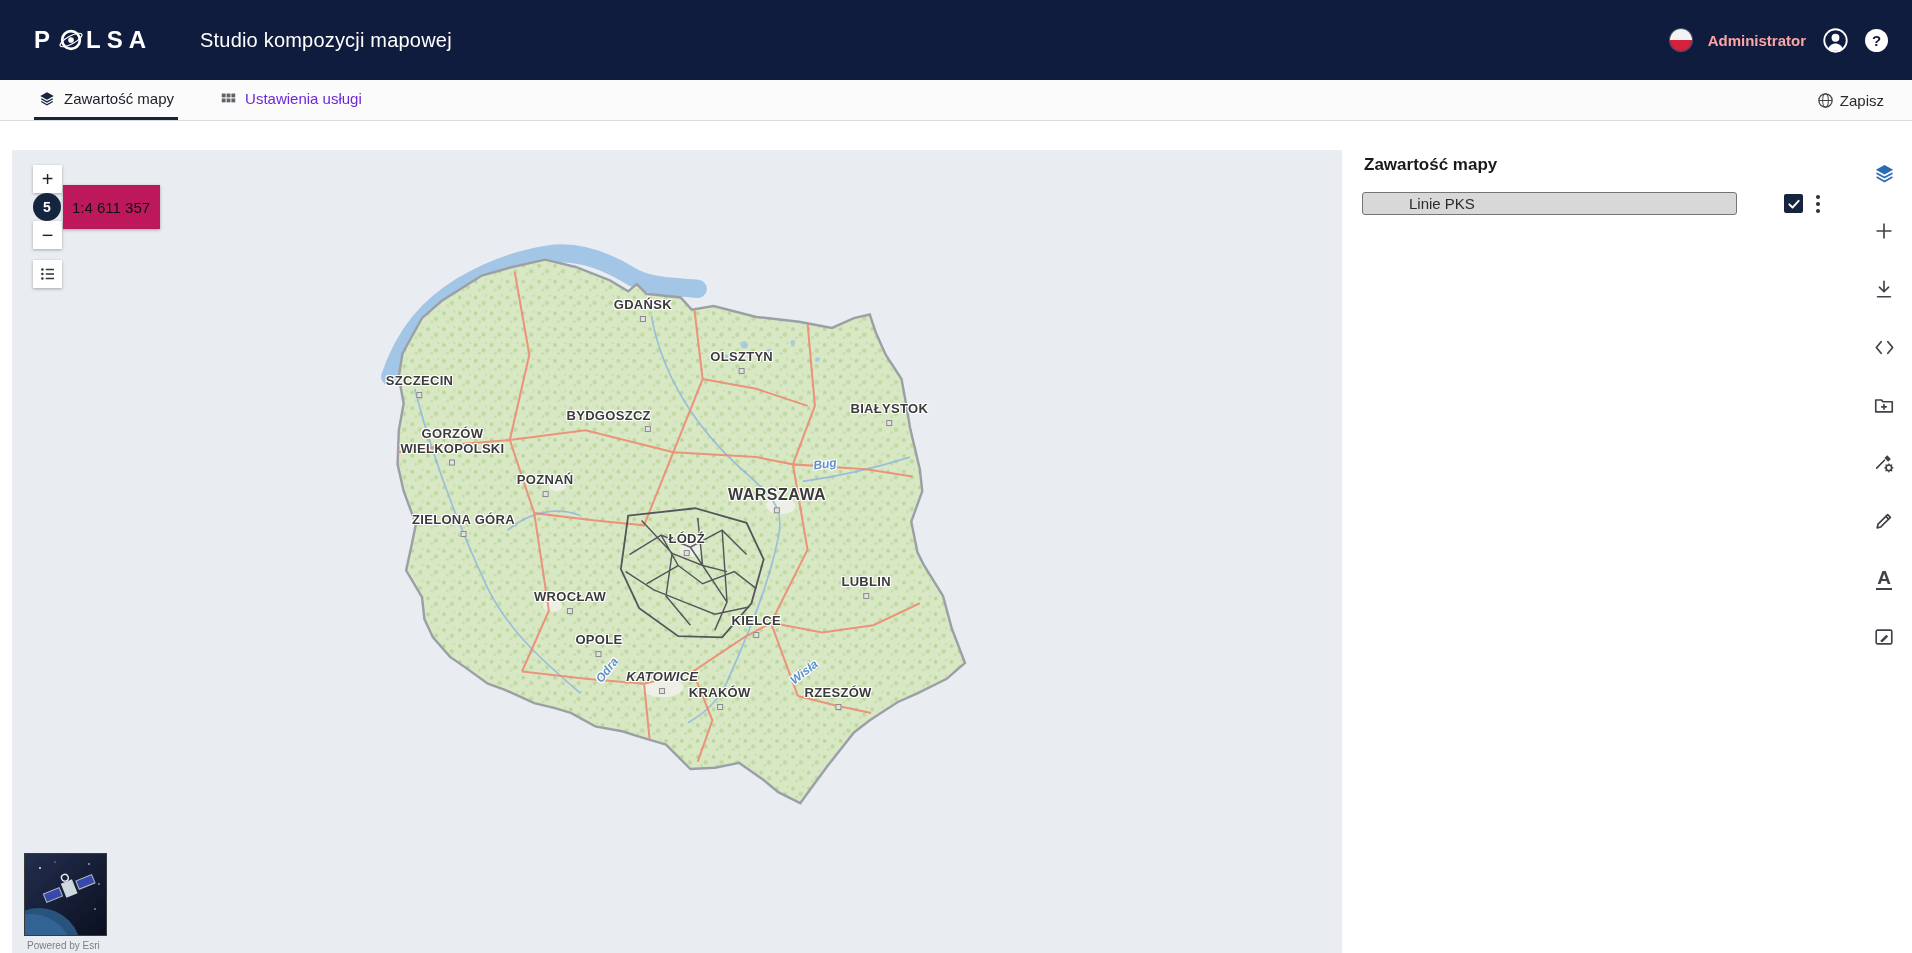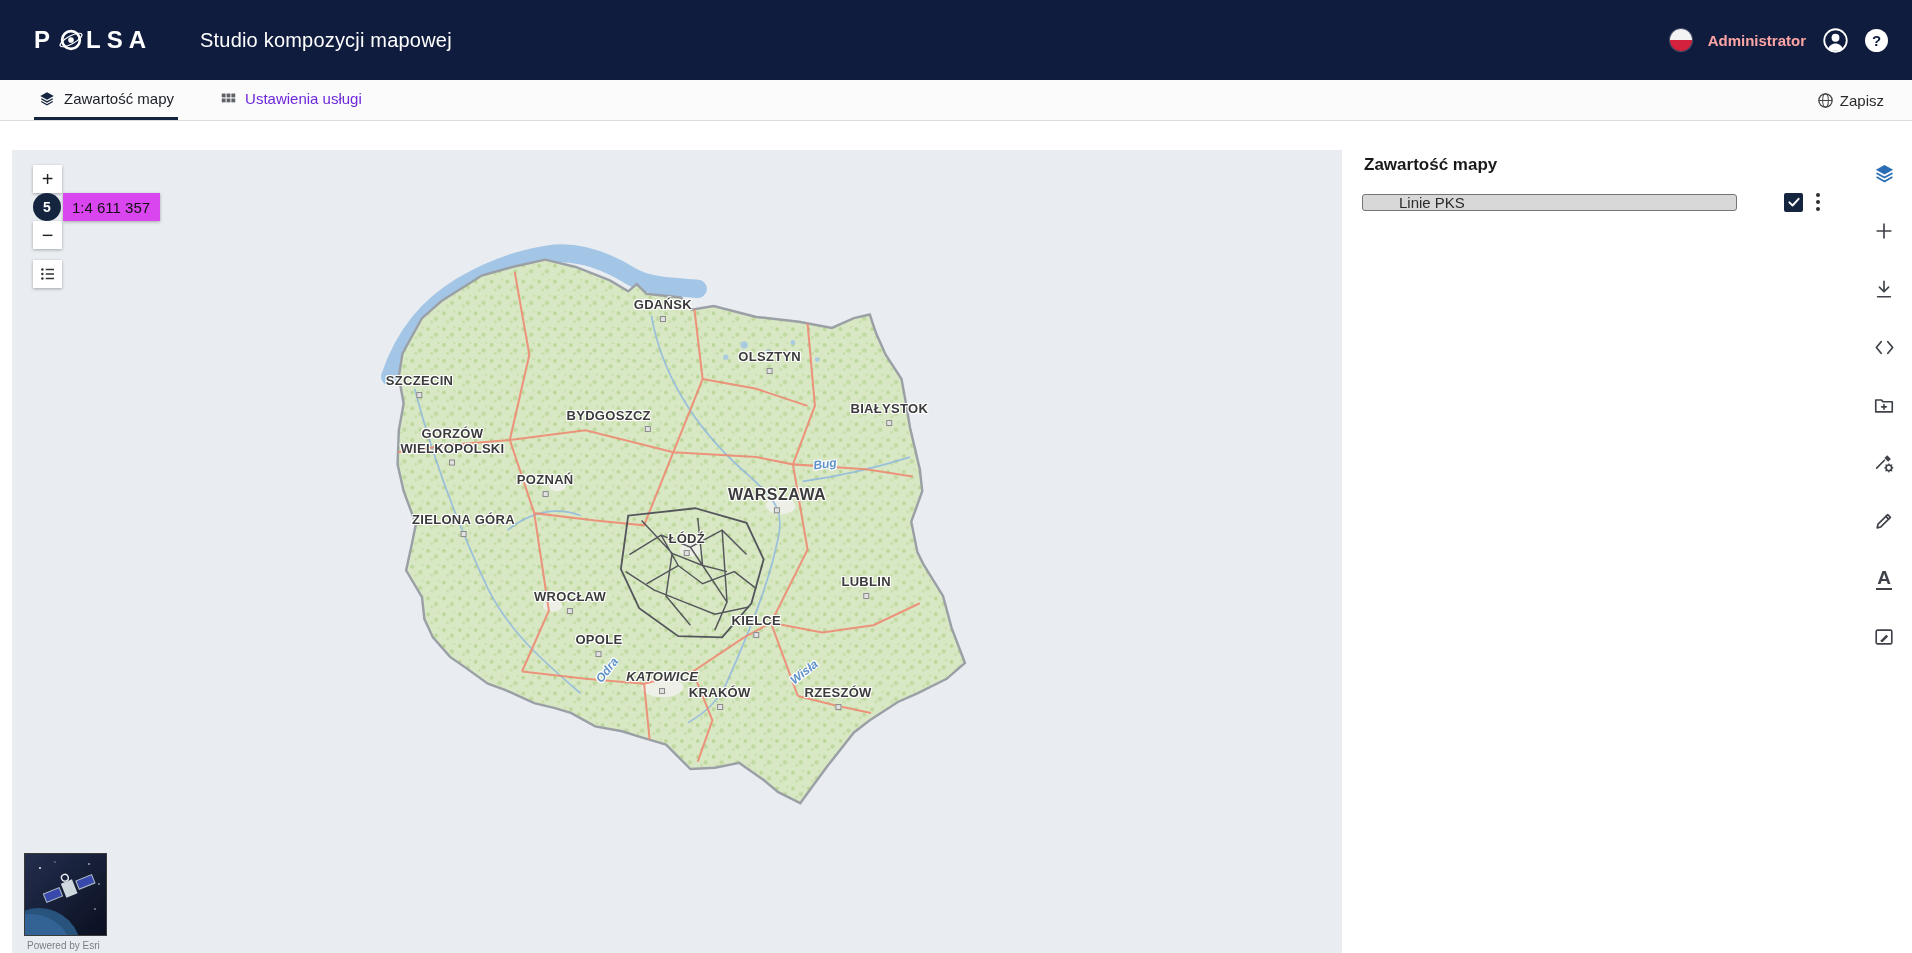--- a/index.html
+++ b/index.html
@@ -46,31 +46,31 @@
   .city.lg{font-size:16px;letter-spacing:.5px;}
   .city .marker{width:6px;height:6px;background:#e2e2e2;border:1px solid #8a8a8a;margin-top:3px;}
   .river-label{position:absolute;font-style:italic;font-size:12px;color:#5e92c8;font-weight:bold;
     text-shadow:-1px -1px 0 #fff,1px -1px 0 #fff,-1px 1px 0 #fff,1px 1px 0 #fff;}
 
   
   .zoom-stack{position:absolute;left:21px;top:15px;display:flex;flex-direction:column;z-index:5;}
   .zbtn{width:29px;height:28px;background:#fff;border:none;box-shadow:0 1px 3px rgba(0,0,0,.3);font-size:20px;line-height:1;color:#222;display:flex;align-items:center;justify-content:center;cursor:pointer;font-family:"Liberation Sans",sans-serif;}
   .zoom-mid{position:relative;height:28px;display:flex;align-items:center;}
   .zoom-badge{width:28px;height:28px;border-radius:50%;background:var(--navy);color:#fff;font-size:14px;font-weight:bold;display:flex;align-items:center;justify-content:center;z-index:2;flex:0 0 auto;}
-  .scale-box{background:#d946ef;height:28px;display:flex;align-items:center;padding:0 10px 0 9px;font-size:15px;color:#111;box-shadow:0 1px 3px rgba(0,0,0,.3);margin-left:2px;white-space:nowrap;}
+  .scale-box{background:#be185d;height:44px;display:flex;align-items:center;padding:0 10px 0 9px;font-size:15px;color:#111;box-shadow:0 1px 3px rgba(0,0,0,.3);margin-left:2px;white-space:nowrap;}
   .legend-btn{margin-top:11px;}
 
   .overview-thumb{position:absolute;left:12px;bottom:17px;width:83px;height:83px;border:1px solid #3a3a3a;overflow:hidden;cursor:pointer;}
   .attribution{position:absolute;left:15px;bottom:2px;font-size:10px;color:#7b7f84;}
 
   
   .panel{width:502px;margin-left:12px;padding:34px 8px 0 8px;flex:0 0 auto;}
   .panel-title{font-size:17px;font-weight:bold;color:#1a1a1a;margin:0 0 17px 2px;}
   .layer-row{display:flex;align-items:center;}
-  .layer-pill{width:375px;height:17px;background:#d8d8d8;border:1px solid #757575;border-radius:3px;display:flex;align-items:center;padding-left:36px;font-size:15px;color:#2b2b2b;cursor:pointer;}
+  .layer-pill{width:375px;height:23px;background:#d8d8d8;border:1px solid #757575;border-radius:3px;display:flex;align-items:center;padding-left:46px;font-size:15px;color:#2b2b2b;cursor:pointer;}
   .checkbox{width:19px;height:19px;background:var(--navy);border-radius:2px;margin-left:47px;display:flex;align-items:center;justify-content:center;cursor:pointer;flex:0 0 auto;}
   .kebab{margin-left:9px;height:20px;display:flex;flex-direction:column;justify-content:space-between;padding:1px 4px;cursor:pointer;}
   .kebab i{width:4px;height:4px;border-radius:50%;background:#2f2f2f;display:block;}
 
   
   .toolbar{width:56px;display:flex;flex-direction:column;align-items:center;padding-top:35px;gap:24px;flex:0 0 auto;}
   .tool{width:34px;height:34px;background:none;border:none;display:flex;align-items:center;justify-content:center;cursor:pointer;}
   .tool svg{stroke:#3f4249;fill:none;stroke-width:1.8;stroke-linecap:round;stroke-linejoin:round;}
   .tool.active svg{stroke:var(--accent_blue);}
   .label-glyph{font-size:19px;font-weight:bold;color:#3f4249;border-bottom:2px solid #3f4249;line-height:1.05;padding:0 1px;}
@@ -199,22 +199,22 @@
         <path fill="none" style="stroke:var(--boundary_orange)" stroke-width="1.7" opacity="0.9" d="M412 100 L424 168 L408 238 L428 298 M558 120 L566 188 L542 248 M652 142 L658 210 L640 258 M316 248 L360 242 L408 238 M408 238 L470 230 L542 248 M428 298 L478 304 L518 308 L542 248 M542 248 L610 252 L640 258 L700 262 L738 268 M640 258 L652 328 L622 388 L644 448 M428 298 L440 378 L418 428 M418 428 L470 434 L518 438 L558 428 L600 400 L622 388 M518 438 L524 498 M558 428 L574 468 L562 502 M622 388 L664 396 L706 390 L744 372 M644 448 L676 456 L704 462 M566 188 L610 196 L652 210"></path>
       </g>
 
       <g fill="none" style="stroke:var(--pks_line)" stroke-width="1.2" opacity="0.9">
         <path d="M505 300 L560 294 L602 306 L616 336 L606 372 L582 400 L546 399 L514 376 L499 344 Z" stroke-width="1.5"></path>
         <path d="M506 332 L532 316 L556 326 L582 312 L602 332 M520 356 L546 341 L566 356 L592 346 L610 360 M516 304 L541 331 L536 366 L556 390 M562 302 L566 341 L586 371 L576 394 M503 346 L526 361 L551 371 L576 381 L604 375 M532 316 L546 341 M582 312 L586 371 M556 326 L566 341 M541 331 L566 341 L586 346"></path>
       </g>
     </svg>
 
     <div class="city-layer">
-        <div class="city" style="left: 47.4312%; top: 19.8786%; margin-left: 20px;"><span>GDAŃSK</span><span class="marker"></span></div>
-        <div class="city" style="left: 54.8624%; top: 26.4036%; margin-left: 28px;"><span>OLSZTYN</span><span class="marker"></span></div>
+        <div class="city" style="left: 47.4312%; top: 19.8786%;"><span>GDAŃSK</span><span class="marker"></span></div>
+        <div class="city" style="left: 54.8624%; top: 26.4036%;"><span>OLSZTYN</span><span class="marker"></span></div>
         <div class="city" style="left: 30.6422%; top: 29.4385%;"><span>SZCZECIN</span><span class="marker"></span></div>
         <div class="city" style="left: 65.9633%; top: 32.9287%;"><span>BIAŁYSTOK</span><span class="marker"></span></div>
         <div class="city" style="left: 44.8624%; top: 33.6874%; align-items: flex-end;"><span>BYDGOSZCZ</span><span class="marker"></span></div>
         <div class="city" style="left: 33.1193%; top: 36.8741%;"><span>GORZÓW
 WIELKOPOLSKI</span><span class="marker"></span></div>
         <div class="city" style="left: 40.0917%; top: 41.7299%;"><span>POZNAŃ</span><span class="marker"></span></div>
         <div class="city lg" style="left: 57.5229%; top: 43.5508%;"><span>WARSZAWA</span><span class="marker"></span></div>
         <div class="city" style="left: 33.945%; top: 46.7375%;"><span>ZIELONA GÓRA</span><span class="marker"></span></div>
         <div class="city" style="left: 50.7339%; top: 49.0137%;"><span>ŁÓDŹ</span><span class="marker"></span></div>
         <div class="city" style="left: 64.2202%; top: 54.4765%;"><span>LUBLIN</span><span class="marker"></span></div>

